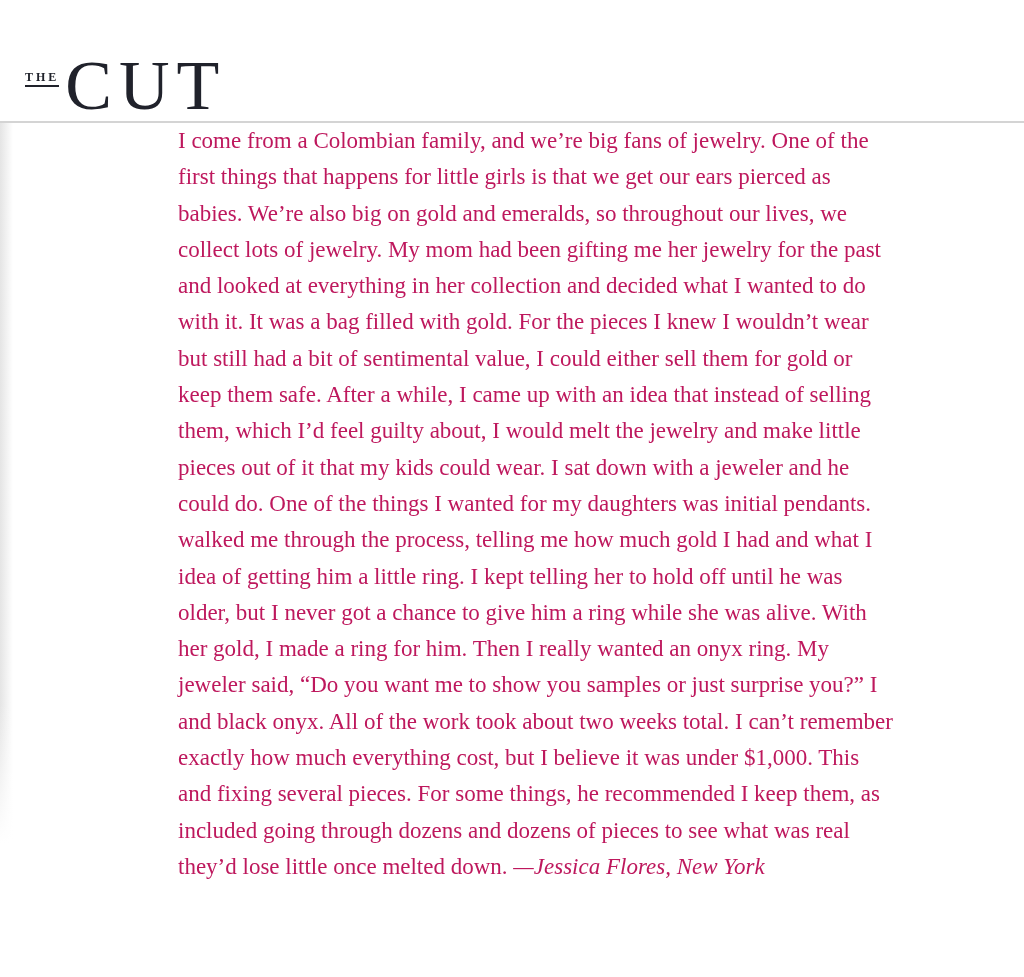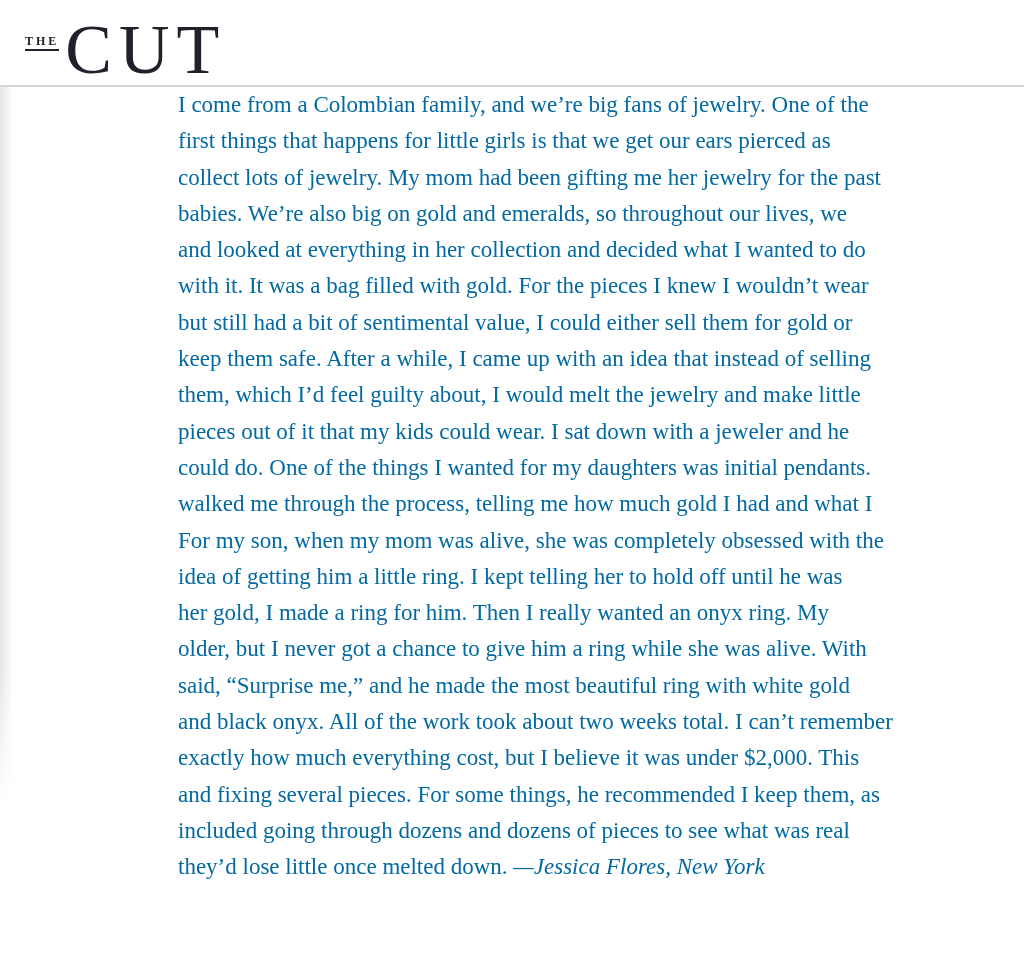--- a/index.html
+++ b/index.html
@@ -17,20 +17,21 @@
     height: 977px;
     background: #ffffff;
   }
   
   .site-header {
     box-sizing: border-box;
     height: 87px;
     padding: 15px 0 15px 25px;
     border-bottom: 2px solid #d4d4d4;
     background: #ffffff;
+    margin-top: 36px;
   }
   .logo {
     display: flex;
     align-items: flex-start;
     text-decoration: none;
     color: #20222b;
     width: 170px;
     cursor: pointer;
   }
   .logo-the {
@@ -63,21 +64,21 @@
     content: "";
     position: absolute;
     left: 0; right: 0; bottom: 0;
     height: 140px;
     background: linear-gradient(to bottom, rgba(255,255,255,0), #ffffff);
   }
   
   .article {
     margin: 0 0 0 178px;
     width: 812px;
-    color: #0369a1;
+    color: #be185d;
     font-size: 23px;
     line-height: 36.3px;
   }
   .line {
     white-space: nowrap;
   }
   .attribution {
     font-style: italic;
     margin-top: 37px;
   }
@@ -92,35 +93,34 @@
       <span class="logo-the">THE</span>
       <span class="logo-cut">CUT</span>
     </a>
   </header>
 
   <div class="left-shade"></div>
 
   <main class="article">
     <div class="line">I come from a Colombian family, and we’re big fans of jewelry. One of the</div>
     <div class="line">first things that happens for little girls is that we get our ears pierced as</div>
+    <div class="line">babies. We’re also big on gold and emeralds, so throughout our lives, we</div>
     <div class="line">collect lots of jewelry. My mom had been gifting me her jewelry for the past</div>
-    <div class="line">babies. We’re also big on gold and emeralds, so throughout our lives, we</div>
     <div class="line">and looked at everything in her collection and decided what I wanted to do</div>
     <div class="line">with it. It was a bag filled with gold. For the pieces I knew I wouldn’t wear</div>
     <div class="line">but still had a bit of sentimental value, I could either sell them for gold or</div>
     <div class="line">keep them safe. After a while, I came up with an idea that instead of selling</div>
     <div class="line">them, which I’d feel guilty about, I would melt the jewelry and make little</div>
     <div class="line">pieces out of it that my kids could wear. I sat down with a jeweler and he</div>
     <div class="line">could do. One of the things I wanted for my daughters was initial pendants.</div>
     <div class="line">walked me through the process, telling me how much gold I had and what I</div>
-    <div class="line">For my son, when my mom was alive, she was completely obsessed with the</div>
     <div class="line">idea of getting him a little ring. I kept telling her to hold off until he was</div>
+    <div class="line">older, but I never got a chance to give him a ring while she was alive. With</div>
     <div class="line">her gold, I made a ring for him. Then I really wanted an onyx ring. My</div>
-    <div class="line">older, but I never got a chance to give him a ring while she was alive. With</div>
-    <div class="line">said, “Surprise me,” and he made the most beautiful ring with white gold</div>
+    <div class="line">jeweler said, “Do you want me to show you samples or just surprise you?” I</div>
     <div class="line">and black onyx. All of the work took about two weeks total. I can’t remember</div>
-    <div class="line">exactly how much everything cost, but I believe it was under $2,000. This</div>
+    <div class="line">exactly how much everything cost, but I believe it was under $1,000. This</div>
     <div class="line">and fixing several pieces. For some things, he recommended I keep them, as</div>
     <div class="line">included going through dozens and dozens of pieces to see what was real</div>
     <div class="line"><span>they’d lose little once melted down. </span><em class="attribution">—Jessica Flores, New York</em></div>
   </main>
 
 </div>
 
 </body></html>

